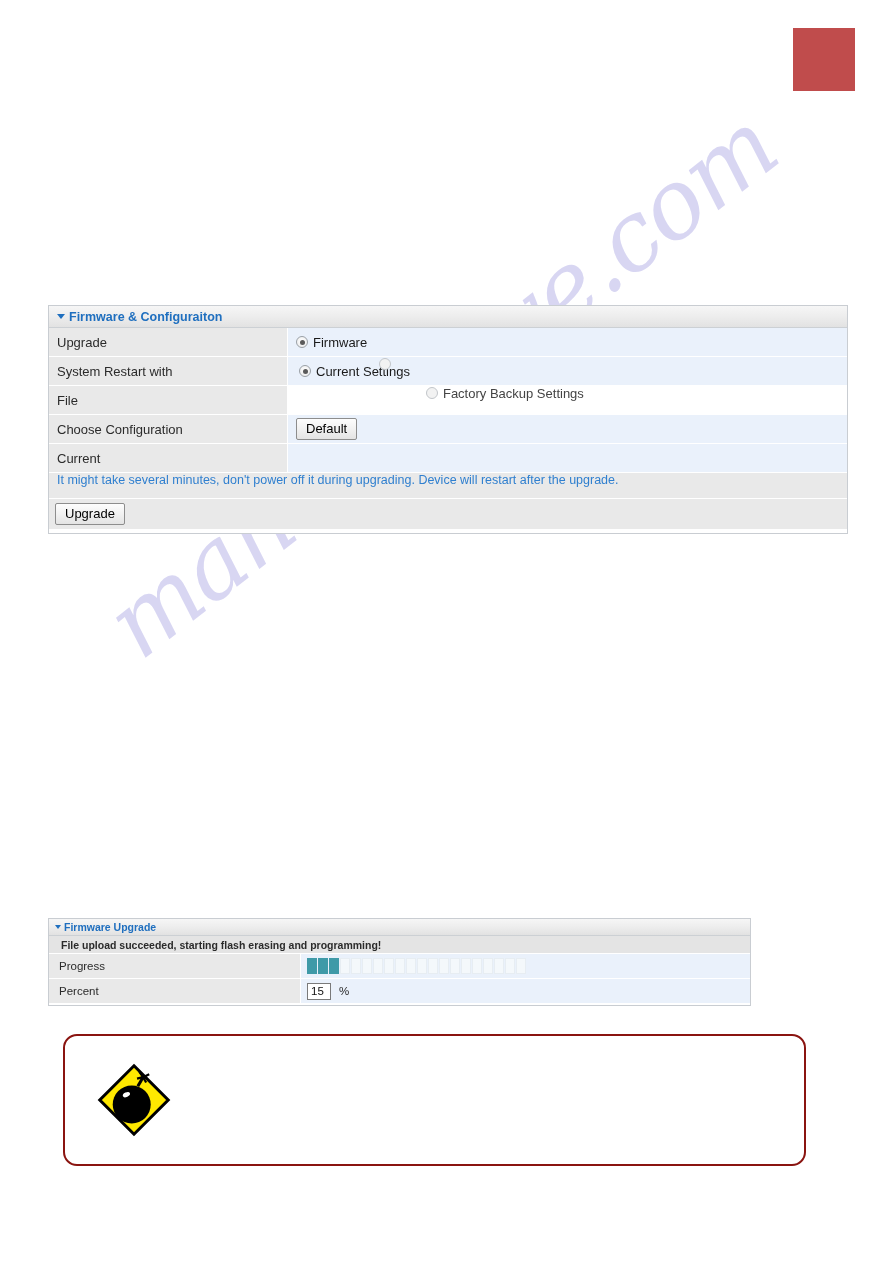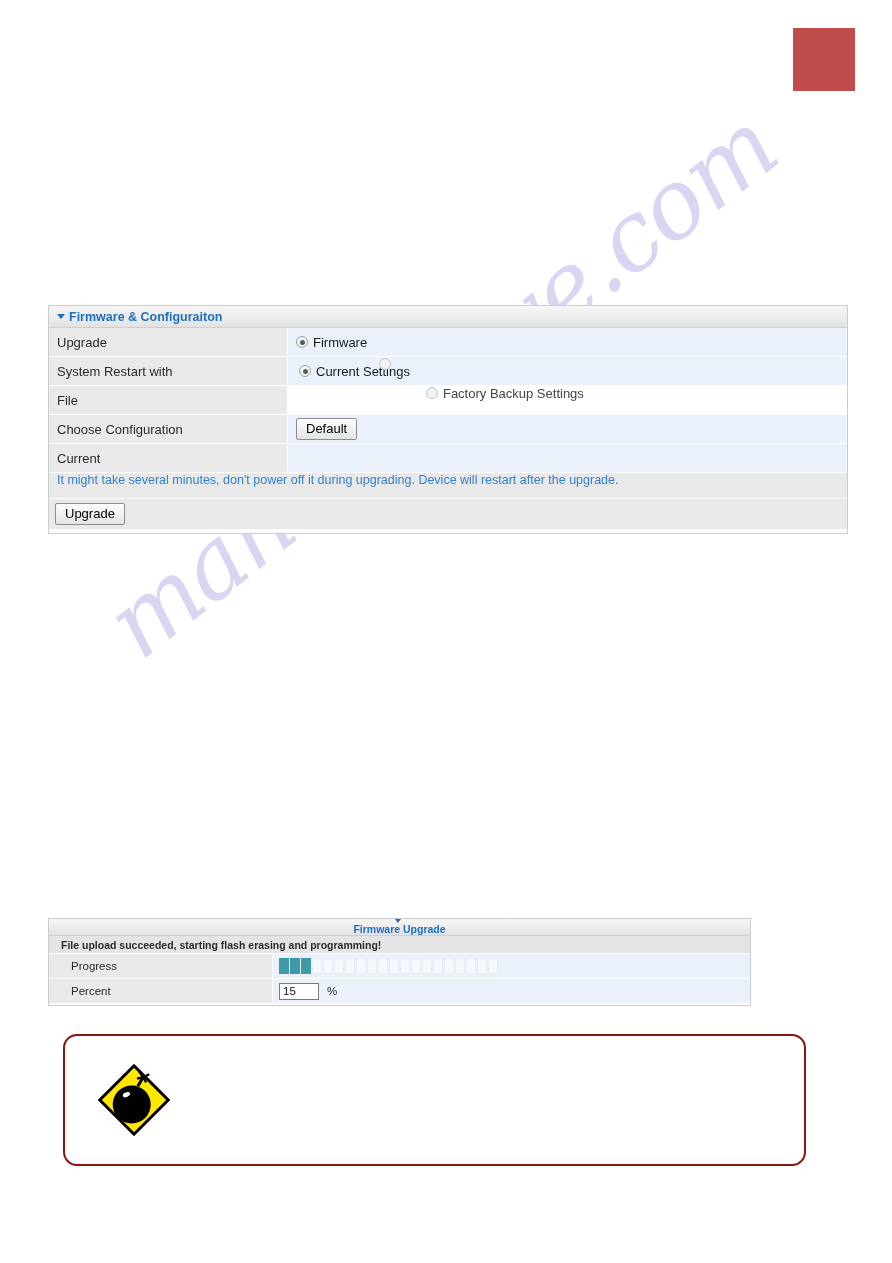--- a/index.html
+++ b/index.html
@@ -202,21 +202,20 @@
   #panel-firmware-upgrade {
     left: 48px;
     top: 918px;
     width: 703px;
     height: 88px;
   }
   #panel-firmware-upgrade .panel-header {
     height: 17px;
     padding: 0 6px;
     font-size: 10.5px;
-    flex-direction: column;
   }
   #panel-firmware-upgrade .caret {
     border-left-width: 3px;
     border-right-width: 3px;
     border-top-width: 4px;
     margin-right: 3px;
   }
   .upload-msg-row {
     height: 18px;
     background: #e4e4e4;
@@ -224,22 +223,22 @@
     display: flex;
     align-items: center;
     padding-left: 12px;
     font-size: 10.5px;
     font-weight: bold;
     color: #2b2b2b;
     box-sizing: border-box;
   }
   #panel-firmware-upgrade .row { height: 25px; }
   #panel-firmware-upgrade .cell-label {
-    width: 224px;
-    padding-left: 22px;
+    width: 252px;
+    padding-left: 10px;
     font-size: 11.5px;
   }
   #panel-firmware-upgrade .cell-value { padding-left: 6px; }
 
   .progress-bar {
     display: flex;
     gap: 1px;
     align-items: center;
     height: 16px;
   }
@@ -251,21 +250,21 @@
     box-sizing: border-box;
   }
   .progress-seg.on {
     background: #3f9aa8;
     border-color: #3f9aa8;
   }
 
   .pct-field {
     font-family: "Liberation Sans", sans-serif;
     font-size: 11.5px;
-    width: 40px;
+    width: 24px;
     height: 17px;
     border: 1px solid #7a7a7a;
     background: #ffffff;
     padding: 0 3px;
     box-sizing: border-box;
     color: #111;
   }
   .pct-sign {
     font-size: 11.5px;
     color: #2b2b2b;

